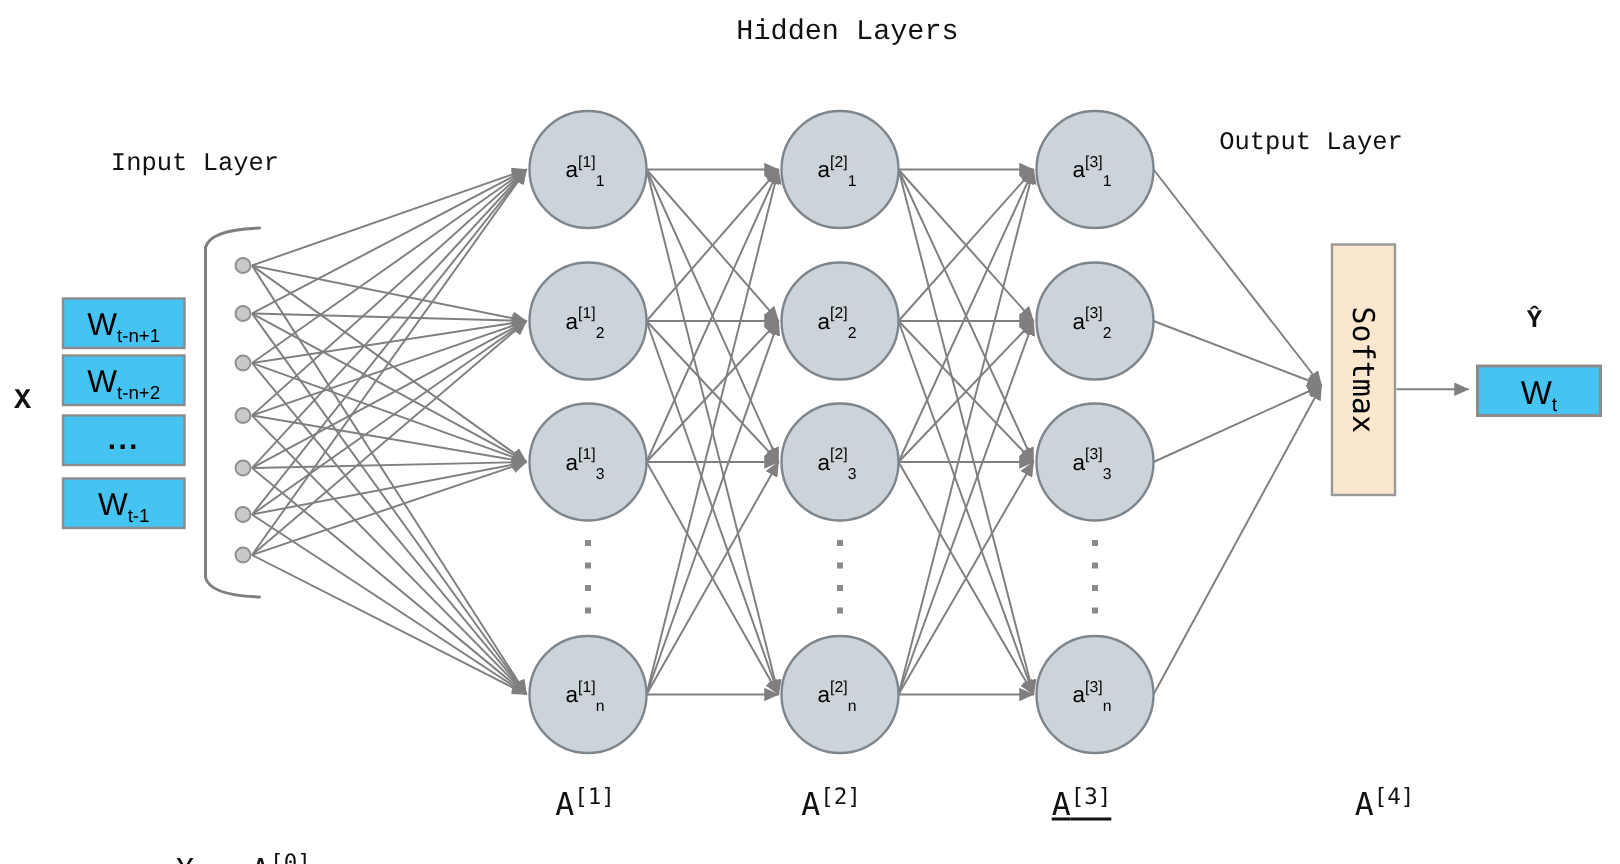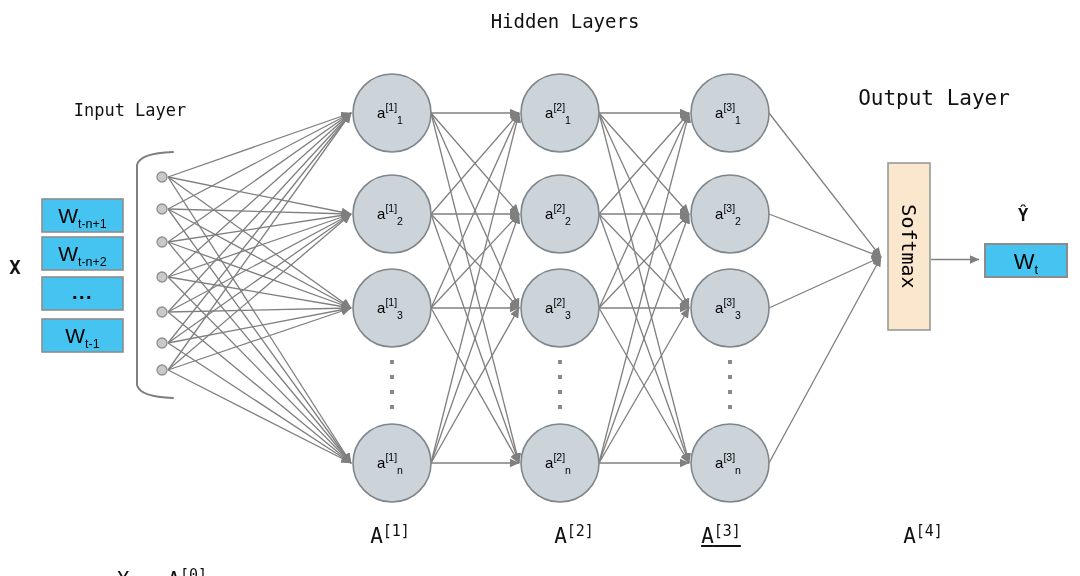--- a/index.html
+++ b/index.html
@@ -1,24 +1,24 @@
 <!DOCTYPE html>
 <html><head>
 <meta charset="utf-8">
 <style>
   html,body{margin:0;padding:0;background:#fff;}
   .stage{
     position:relative;width:1080px;height:576px;background:#ffffff;overflow:hidden;
     font-family:"DejaVu Sans Mono", monospace;color:#111;
   }
   .stage > svg{position:absolute;left:0;top:0;}
-  .t{position:absolute;white-space:pre;}
+  .t{position:absolute;white-space:pre;font-family:Liberation Mono, monospace;}
   .title-label{left:565px;top:10px;transform:translateX(-50%);font-size:19px;}
   .input-layer-label{left:130px;top:100px;transform:translateX(-50%);font-size:17px;}
-  .output-layer-label{left:934px;top:86px;transform:translateX(-50%);font-size:21px;}
+  .output-layer-label{left:874px;top:86px;transform:translateX(-50%);font-size:17px;}
   .x-label{left:15px;top:256px;transform:translateX(-50%);font-size:19px;font-weight:bold;}
   .yhat-label{left:1023px;top:205px;transform:translateX(-50%);font-size:17px;font-weight:bold;}
   .formula{
     position:absolute;top:524px;transform:translateX(-50%);
     font-size:21px;white-space:pre;
   }
   .formula .fsup{font-size:15px;position:relative;top:-7px;}
 </style>
 </head>
 <body>
@@ -157,17 +157,17 @@
 
   <div class="t title-label">Hidden Layers</div>
   <div class="t input-layer-label">Input Layer</div>
   <div class="t output-layer-label">Output Layer</div>
   <div class="t x-label">X</div>
   <div class="t yhat-label">Ŷ</div>
 
   <div id="formulas">
       <div class="formula" style="left: 162px; margin-top: 44px;"><span>X = A</span><span class="fsup">[0]</span></div>
       <div class="formula" style="left: 390px;"><span>A</span><span class="fsup">[1]</span></div>
-      <div class="formula" style="left: 574px;"><span>A</span><span class="fsup">[2]</span></div>
+      <div class="formula" style="left: 554px;"><span>A</span><span class="fsup">[2]</span></div>
       <div class="formula" style="left: 721px; text-decoration: underline;"><span>A</span><span class="fsup">[3]</span></div>
       <div class="formula" style="left: 923px;"><span>A</span><span class="fsup">[4]</span></div>
     </div>
 </div>
 
 </body></html>

